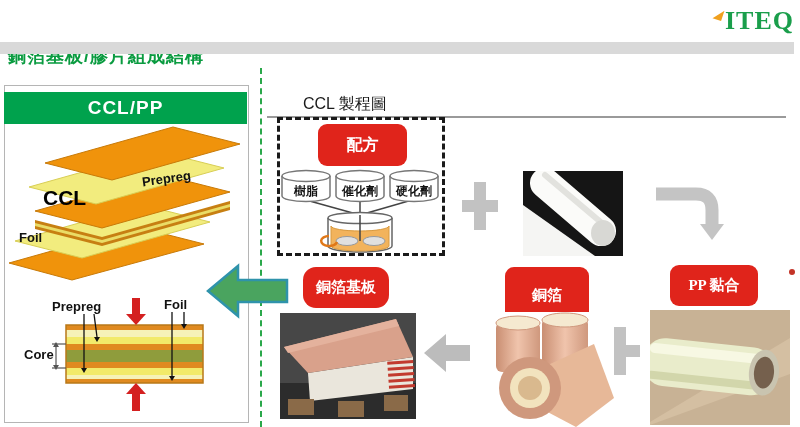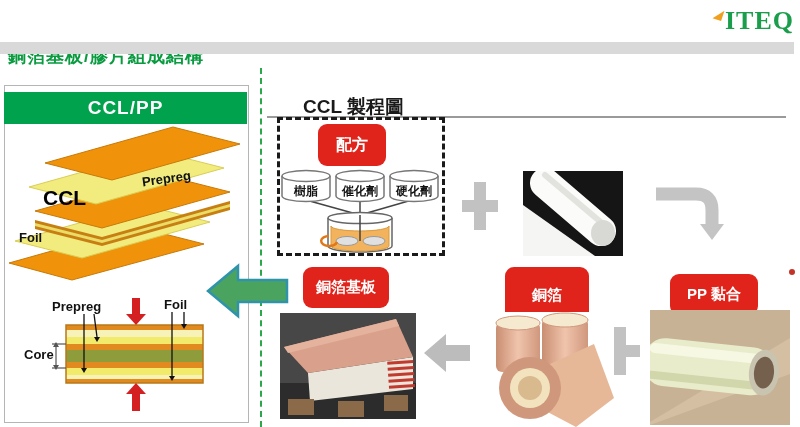--- a/index.html
+++ b/index.html
@@ -16,21 +16,21 @@
   .logo-text{font-family:"Liberation Serif","DejaVu Serif",serif;font-weight:bold;
              font-size:26px;color:#1a9e4b;letter-spacing:1px;}
   
   .left-panel{left:4px;top:85px;width:243px;height:336px;border:1px solid #b5b5b5;background:#fff;}
   .panel-head{left:4px;top:92px;width:243px;height:32px;background:var(--panel-green,#00a24d);
               color:#fff;font-weight:bold;font-size:19px;display:flex;
               align-items:center;justify-content:center;letter-spacing:1px;}
   
   .divider{left:260px;top:68px;height:359px;width:0;border-left:2px dashed var(--divider-green,#2aa84a);}
   
-  .proc-title{left:303px;top:94px;font-size:19px;color:#1a1a1a;font-weight:700;}
+  .proc-title{left:303px;top:94px;font-size:16px;color:#1a1a1a;font-weight:400;}
   .hline{left:267px;top:116px;width:519px;height:2px;background:#9a9a9a;}
   .dash-box{left:277px;top:117px;width:168px;height:139px;border:3px dashed #1a1a1a;box-sizing:border-box;}
   .redbox{background:var(--box-red,#e0241b);color:#fff;border-radius:9px;display:flex;
           align-items:center;justify-content:center;font-weight:bold;}
   
   .plus span{position:absolute;background:var(--gray-arrow,#c2c2c2);}
   .plus .v{left:50%;top:0;width:12px;height:100%;transform:translateX(-50%);}
   .plus .h{top:50%;left:0;height:12px;width:100%;transform:translateY(-50%);}
   .red-dot{left:789px;top:269px;width:6px;height:6px;border-radius:50%;background:#c33327;}
   .cyl-label{font-size:12px;font-weight:bold;fill:#111;}
@@ -144,25 +144,25 @@
     <path d="M57 57 v20 a24 5.5 0 0 0 48 0 v-20" fill="#fff" stroke="#777" stroke-width="1.5"></path>
     <ellipse cx="81" cy="57" rx="24" ry="5.5" fill="#fff" stroke="#777" stroke-width="1.5"></ellipse>
     <path d="M111 57 v20 a24 5.5 0 0 0 48 0 v-20" fill="#fff" stroke="#777" stroke-width="1.5"></path>
     <ellipse cx="135" cy="57" rx="24" ry="5.5" fill="#fff" stroke="#777" stroke-width="1.5"></ellipse>
     <text x="27" y="76" text-anchor="middle" class="cyl-label">樹脂</text>
     <text x="81" y="76" text-anchor="middle" class="cyl-label">催化劑</text>
     <text x="135" y="76" text-anchor="middle" class="cyl-label">硬化劑</text>
   </g>
 </svg>
 
-<div class="abs redbox" style="left:318px;top:124px;width:68px;height:42px;font-size:16px;">配方</div>
+<div class="abs redbox" style="left:318px;top:124px;width:89px;height:42px;font-size:16px;">配方</div>
 <div class="abs redbox" style="left:525px;top:124px;width:93px;height:43px;font-size:15px;margin-top:47px;">玻纖布</div>
-<div class="abs redbox" style="left:303px;top:267px;width:86px;height:41px;font-size:15px;">銅箔基板</div>
+<div class="abs redbox" style="left:303px;top:267px;width:86px;height:41px;font-size:15px;border-radius:13px;">銅箔基板</div>
 <div class="abs redbox" style="left:505px;top:267px;width:84px;height:56px;font-size:15px;">銅箔</div>
-<div class="abs redbox" style="left:670px;top:274px;width:88px;height:41px;font-size:15px;">PP 黏合</div>
+<div class="abs redbox" style="left:670px;top:265px;width:88px;height:41px;font-size:15px;font-family:Liberation Serif, serif;">PP 黏合</div>
 
 <div class="abs plus" style="left:462px;top:182px;width:36px;height:48px;">
     <span class="v"></span>
     <span class="h"></span>
   </div>
 <div class="abs plus" style="left:600px;top:327px;width:40px;height:48px;">
     <span class="v"></span>
     <span class="h"></span>
   </div>
 

